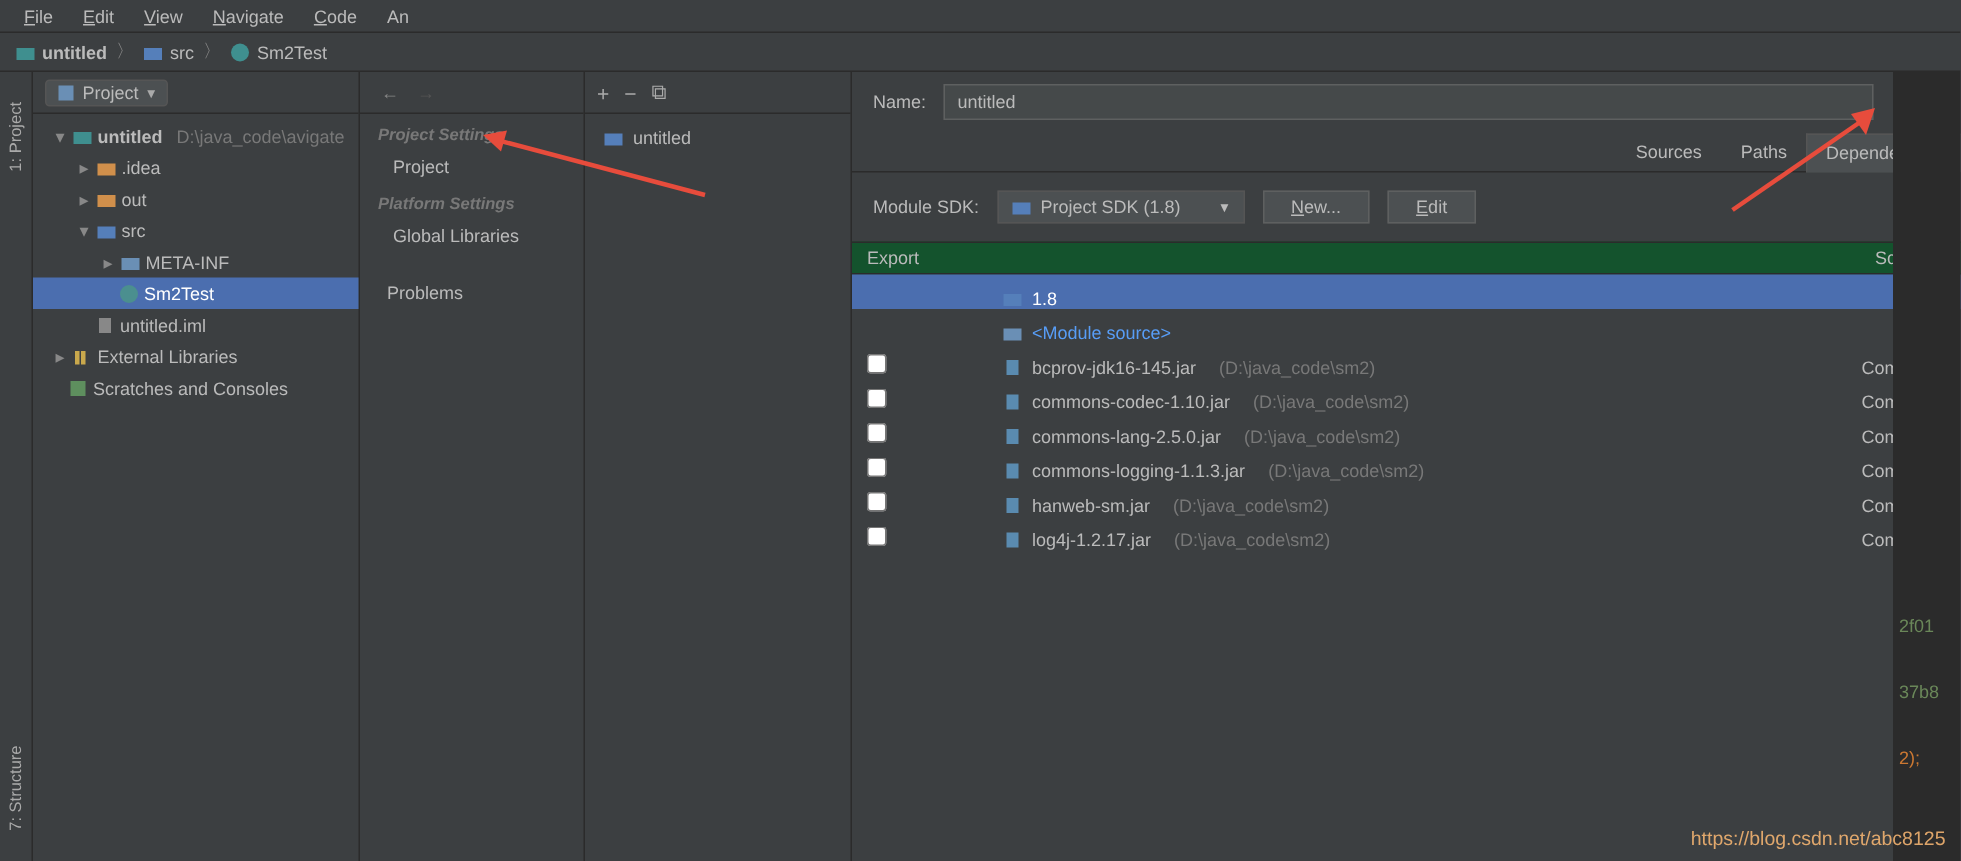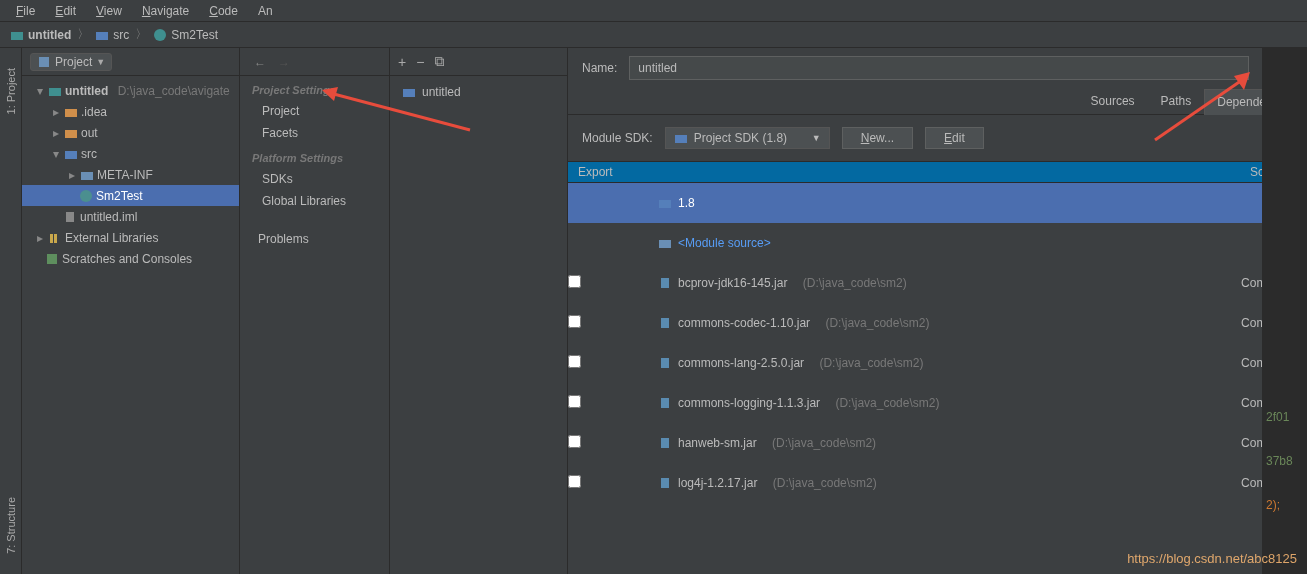--- a/index.html
+++ b/index.html
@@ -34,25 +34,25 @@
 .modlist .mrow { display: flex; align-items: center; gap: 6px; padding: 2px 12px; height: 20px; }
 .rightpane { flex: 1; background: #3c3f41; position: relative; }
 .namerow { height: 40px; display: flex; align-items: center; padding: 0 14px; gap: 12px; }
 .namerow input { background: #45494a; border: 1px solid #5e6060; color: #bbb; padding: 3px 8px; width: 620px; height: 24px; }
 .tabs { display: flex; gap: 0; padding-left: 10px; border-bottom: 1px solid #2b2b2b; justify-content: flex-end; }
 .tab { padding: 5px 12px; background: #3c3f41; cursor: pointer; border: 1px solid transparent; }
 .tab.active { background: #4c5052; border: 1px solid #555; border-bottom: 1px solid #4c5052; position: relative; top: 1px; }
 .sdkrow { display: flex; align-items: center; padding: 12px 14px; gap: 12px; }
 .sdksel { background: #4c5052; border: 1px solid #555; padding: 3px 8px; width: 165px; display: flex; align-items: center; gap: 6px; justify-content: space-between; }
 .btn { background: #4c5052; border: 1px solid #5e6060; color: #bbb; padding: 3px 18px; cursor: pointer; }
-.tblhead { display: flex; background: #0369a1; border-top: 1px solid #2b2b2b; border-bottom: 1px solid #2b2b2b; height: 22px; align-items: center; }
+.tblhead { display: flex; background: #14532d; border-top: 1px solid #2b2b2b; border-bottom: 1px solid #2b2b2b; height: 22px; align-items: center; }
 .th-export { width: 50px; padding-left: 10px; }
 .th-name { flex: 1; }
 .th-scope { width: 80px; text-align: center; }
-.deprow { display: flex; align-items: center; height: 40px; }
+.deprow { display: flex; align-items: flex-end; height: 23px; padding-left: 10px; }
 .deprow.sel { background: #4b6eaf; color: #fff; }
 .deprow .chk { width: 40px; }
 .deprow .chk input { accent-color: #3c3f41; }
 .deprow .depname { flex: 1; display: flex; align-items: center; gap: 6px; padding-left: 30px; }
 .deprow .depname.nopad { padding-left: 50px; }
 .deprow .scope { width: 80px; display: flex; align-items: center; justify-content: flex-end; gap: 4px; padding-right: 10px; }
 .dimpath { color: #787878; }
 .link { color: #589df6; }
 .sidetools { position: absolute; right: 2px; top: 135px; width: 18px; display: flex; flex-direction: column; gap: 14px; align-items: center; }
 .sidetools .st { color: #aaa; cursor: pointer; font-size: 14px; }
@@ -192,23 +192,21 @@
     </div>
   </div>
 
   <div class="settingscol">
     <div class="settingsnav">
       <span class="arrow">←</span>
       <span class="arrow" style="color:#555">→</span>
     </div>
     <div class="sgroup">Project Settings</div>
     <div class="sitem">Project</div>
-    <div class="sitem">Facets</div>
     <div class="sgroup">Platform Settings</div>
-    <div class="sitem">SDKs</div>
     <div class="sitem">Global Libraries</div>
     <div style="height:16px"></div>
     <div class="sitem" style="padding-left:18px">Problems</div>
   </div>
 
   <div class="modulescol">
     <div class="modtoolbar">
       <span class="tb">+</span>
       <span class="tb">−</span>
       <span class="tb">⧉</span>

